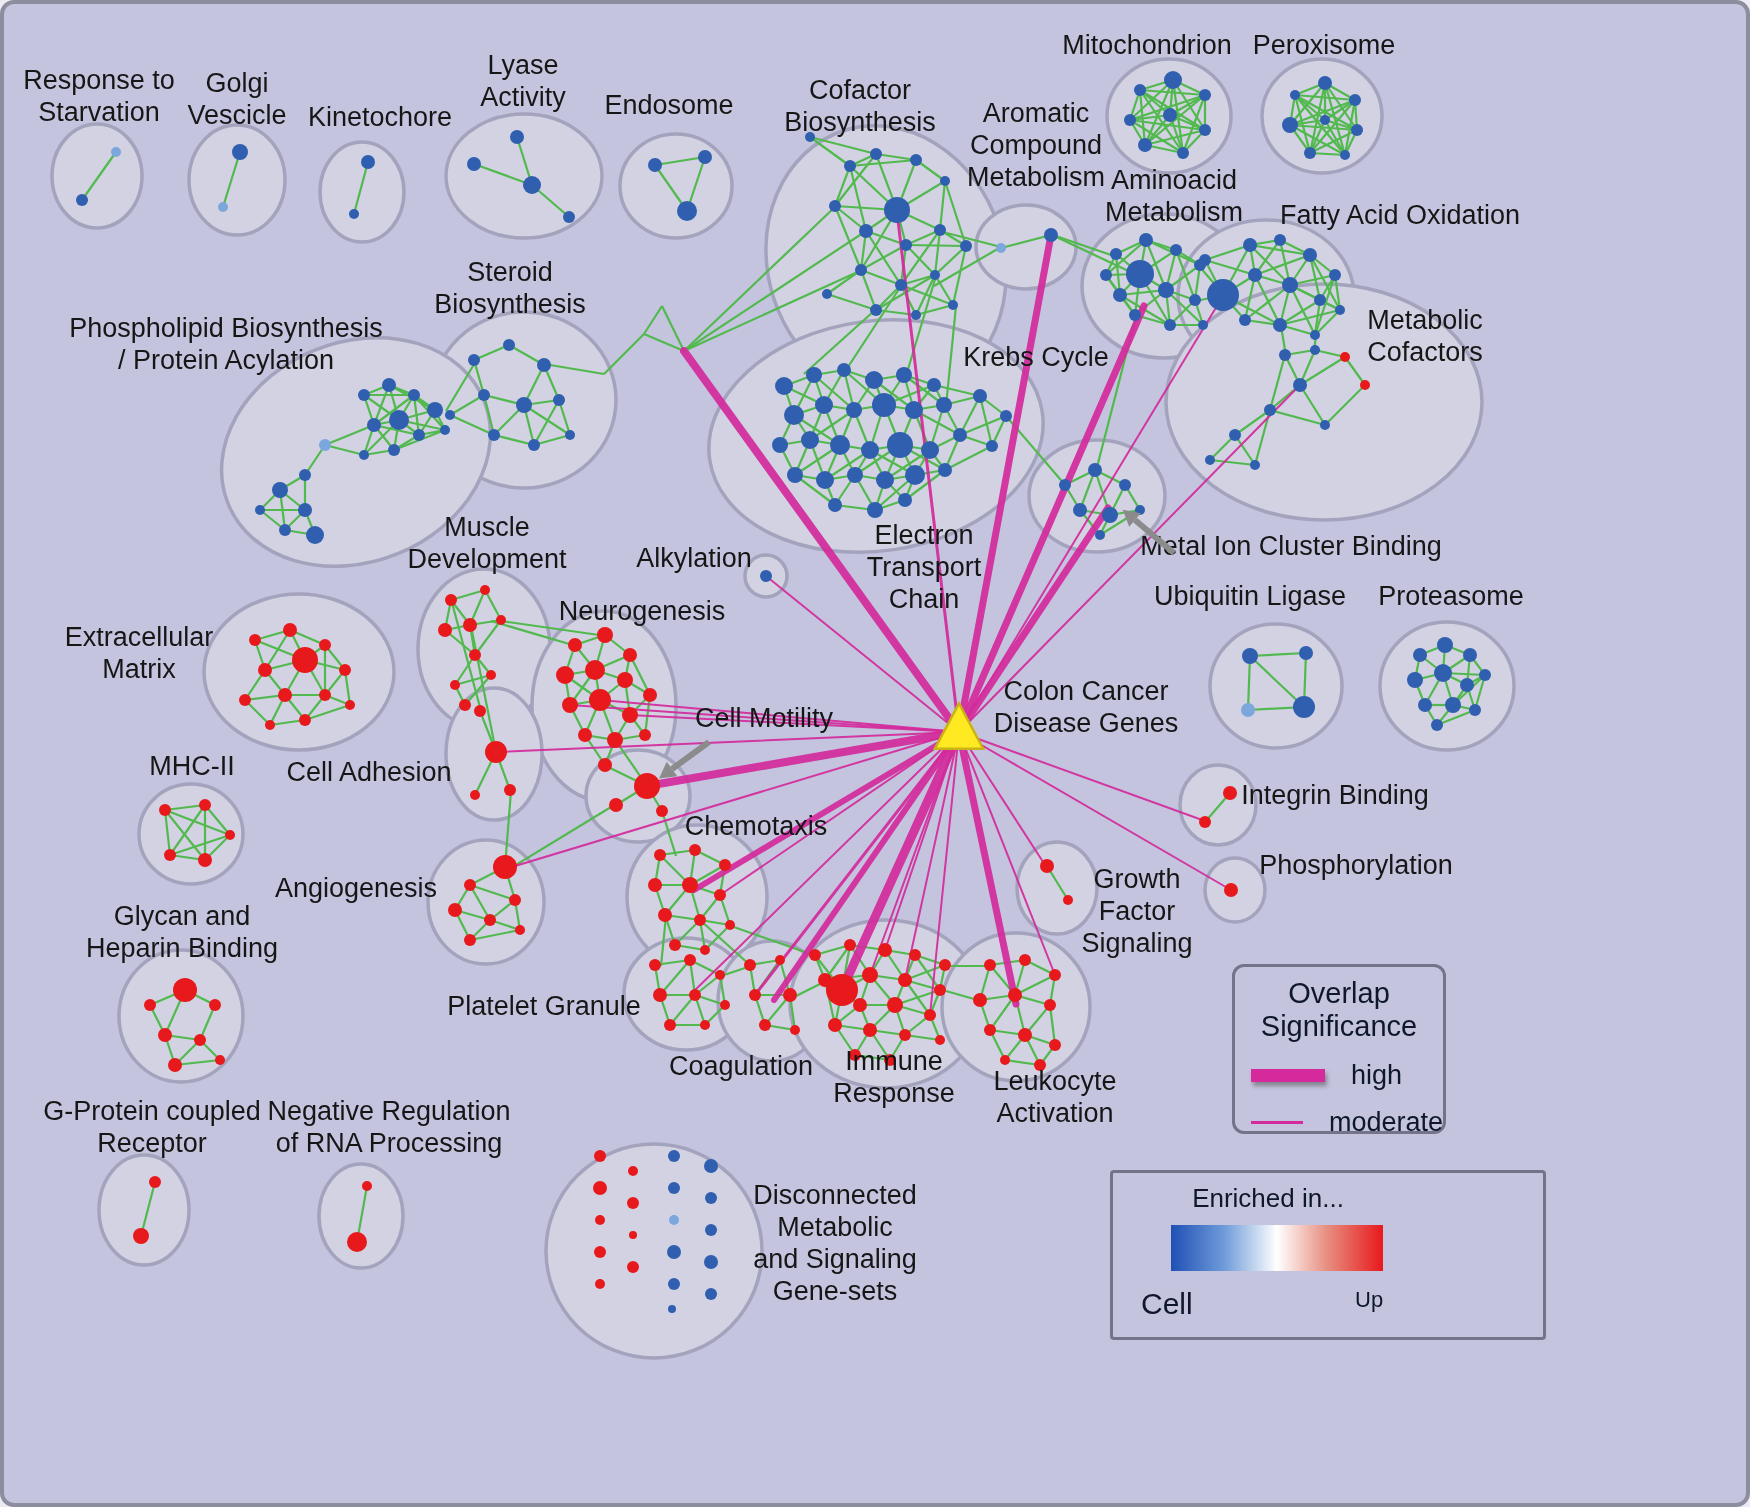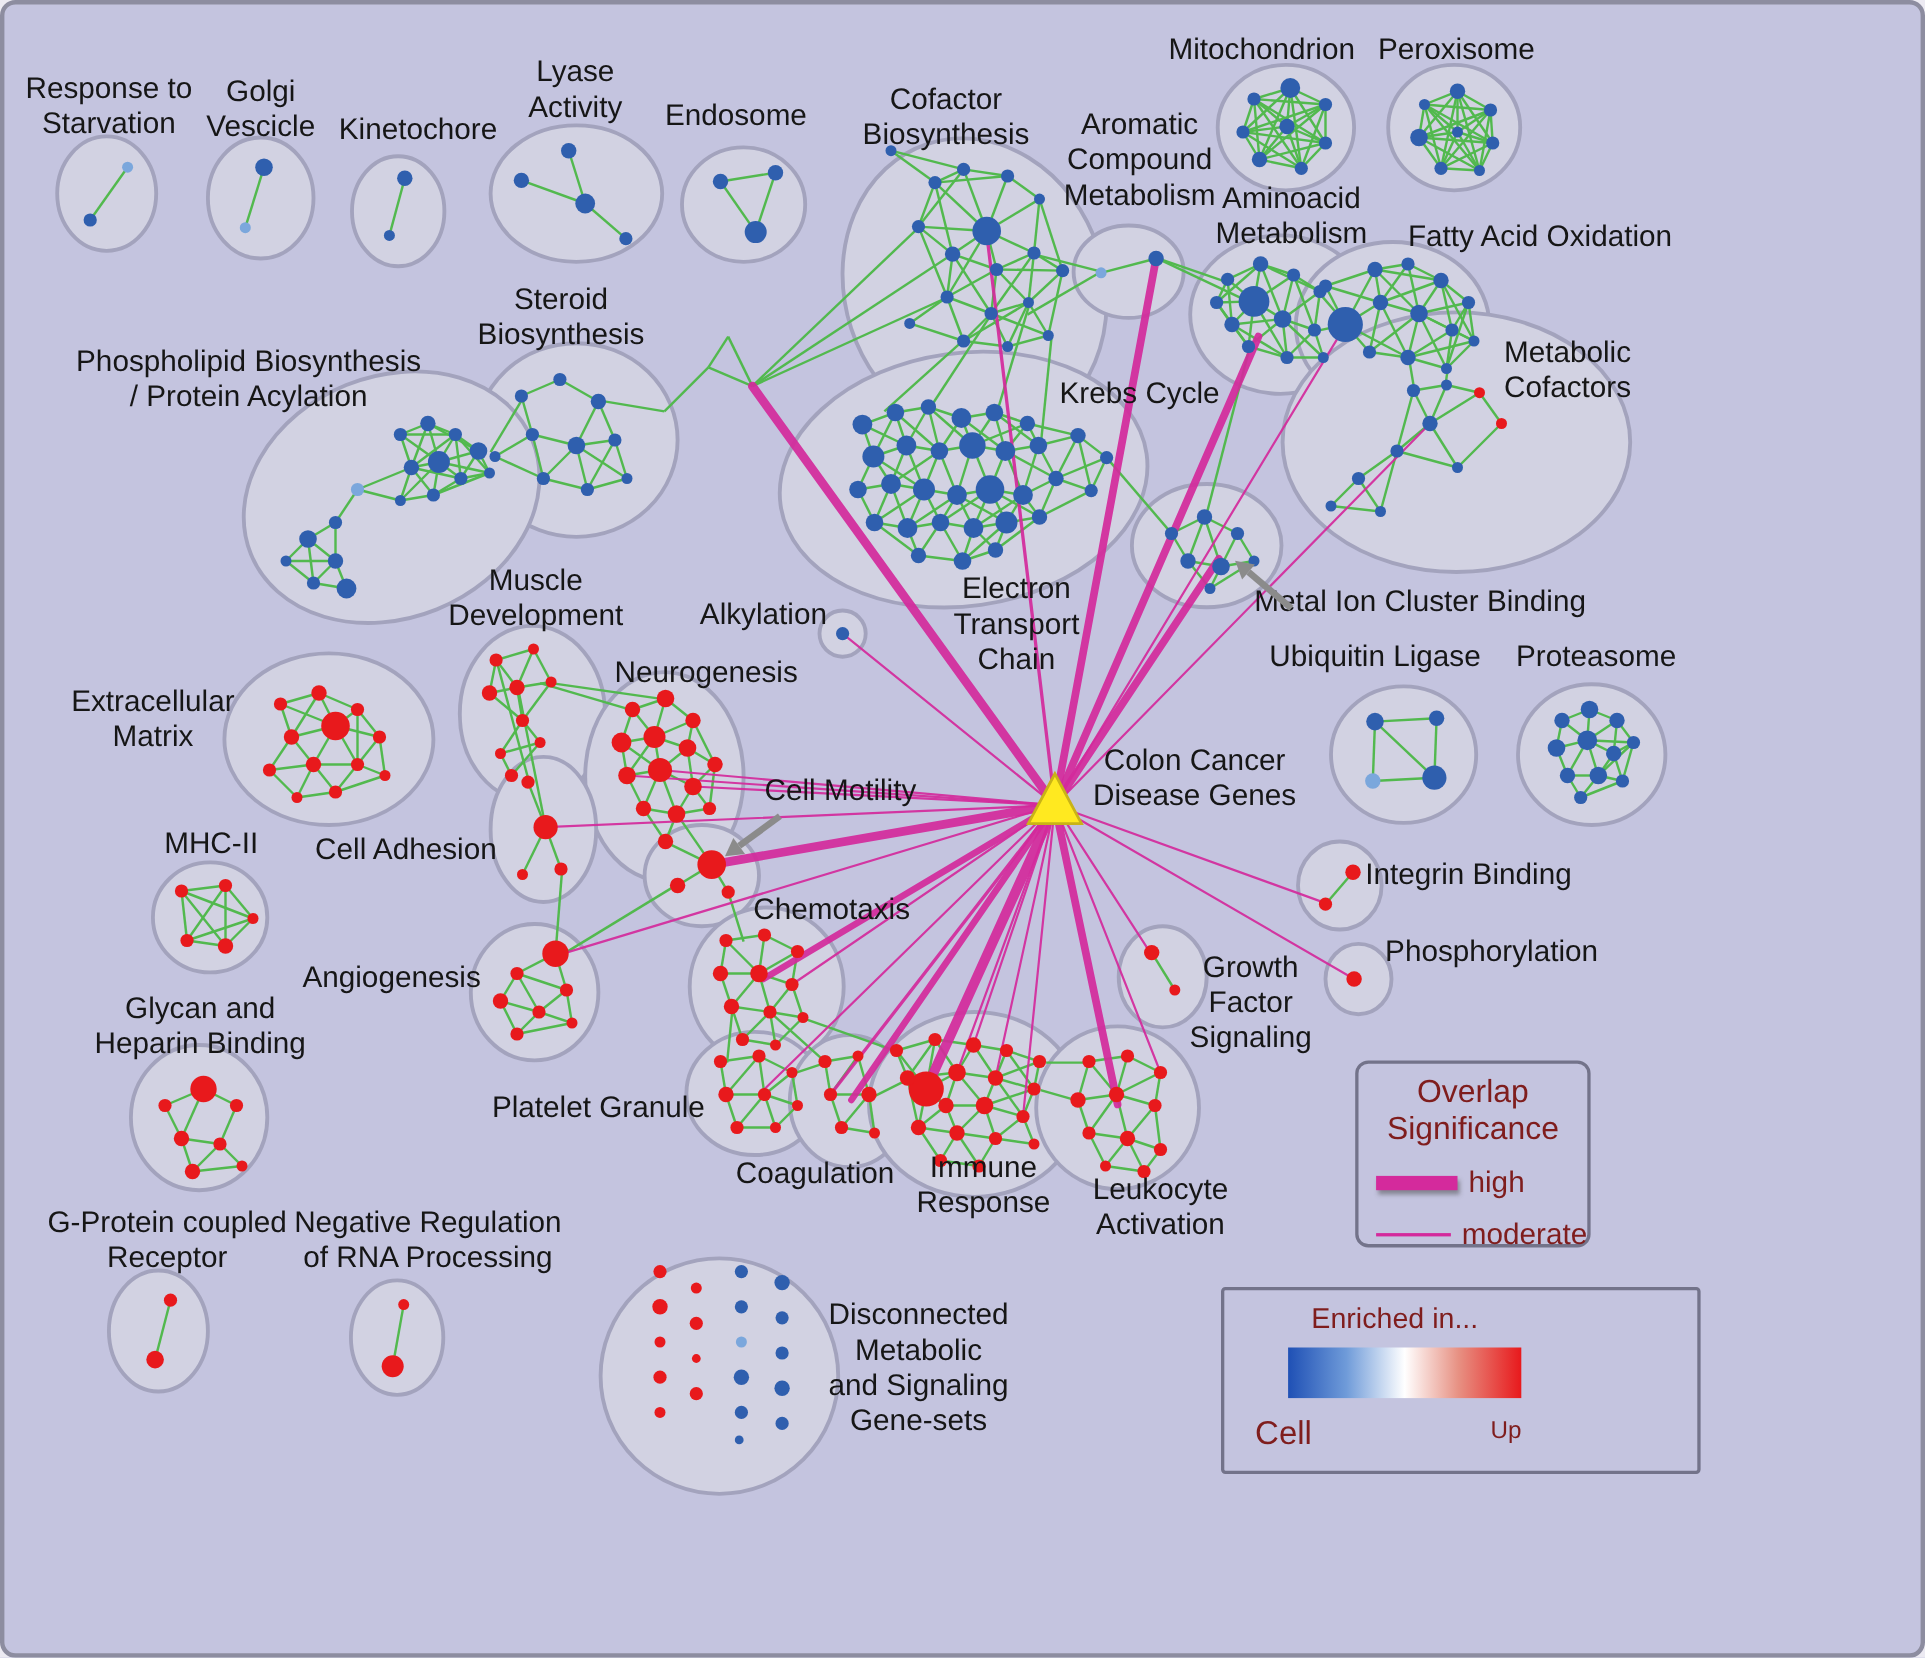--- a/index.html
+++ b/index.html
@@ -1,22 +1,22 @@
 <!DOCTYPE html>
 <html><head>
 <meta charset="utf-8">
 <style>
   html,body{margin:0;padding:0}
   body{background:#eceaf2;font-family:"Liberation Sans",sans-serif}
   .stage{position:relative;width:1750px;height:1507px;background:#c4c4df;border:4px solid #8d8da0;border-radius:14px;box-sizing:border-box;overflow:hidden}
   #map{position:absolute;left:0;top:0}
-  .legend{position:absolute;background:#c4c4df;border:3px solid #73738a;color:#7f1d1d;box-sizing:border-box}
+  .legend{position:absolute;background:#c4c4df;border:3px solid #73738a;color:#0f172a;box-sizing:border-box}
   .legend-overlap{left:1228px;top:960px;width:214px;height:170px;border-radius:12px}
   .legend-overlap .title{font-size:29px;text-align:center;margin-top:10px;white-space:pre-line;line-height:1.15}
-  .leg-row{display:flex;align-items:center;gap:10px;margin:16px 0 0 16px}
+  .leg-row{display:flex;align-items:center;gap:26px;margin:16px 0 0 16px}
   .line-high{width:74px;height:13px;background:#d42a9c;box-shadow:2px 4px 4px rgba(70,70,70,.5)}
   .line-mod{width:74px;height:3px;background:#d42a9c}
   .leg-row span{font-size:27px}
   .legend-enrich{left:1106px;top:1166px;width:436px;height:170px;border-radius:4px}
   .legend-enrich .title{position:absolute;left:0;top:10px;width:310px;text-align:center;font-size:26px}
   .gradbar{position:absolute;left:58px;top:52px;width:212px;height:46px;background:linear-gradient(to right,#1f50b5 0%,#6f9bd9 25%,#ffffff 50%,#e79183 73%,#e8191c 100%)}
   .down-label{position:absolute;left:28px;top:114px;font-size:30px}
   .up-label{position:absolute;left:242px;top:114px;font-size:22px}
   .note{position:absolute;right:6px;top:48px;width:158px;text-align:center;font-size:27px;white-space:pre-line;line-height:1.18}
 </style>

